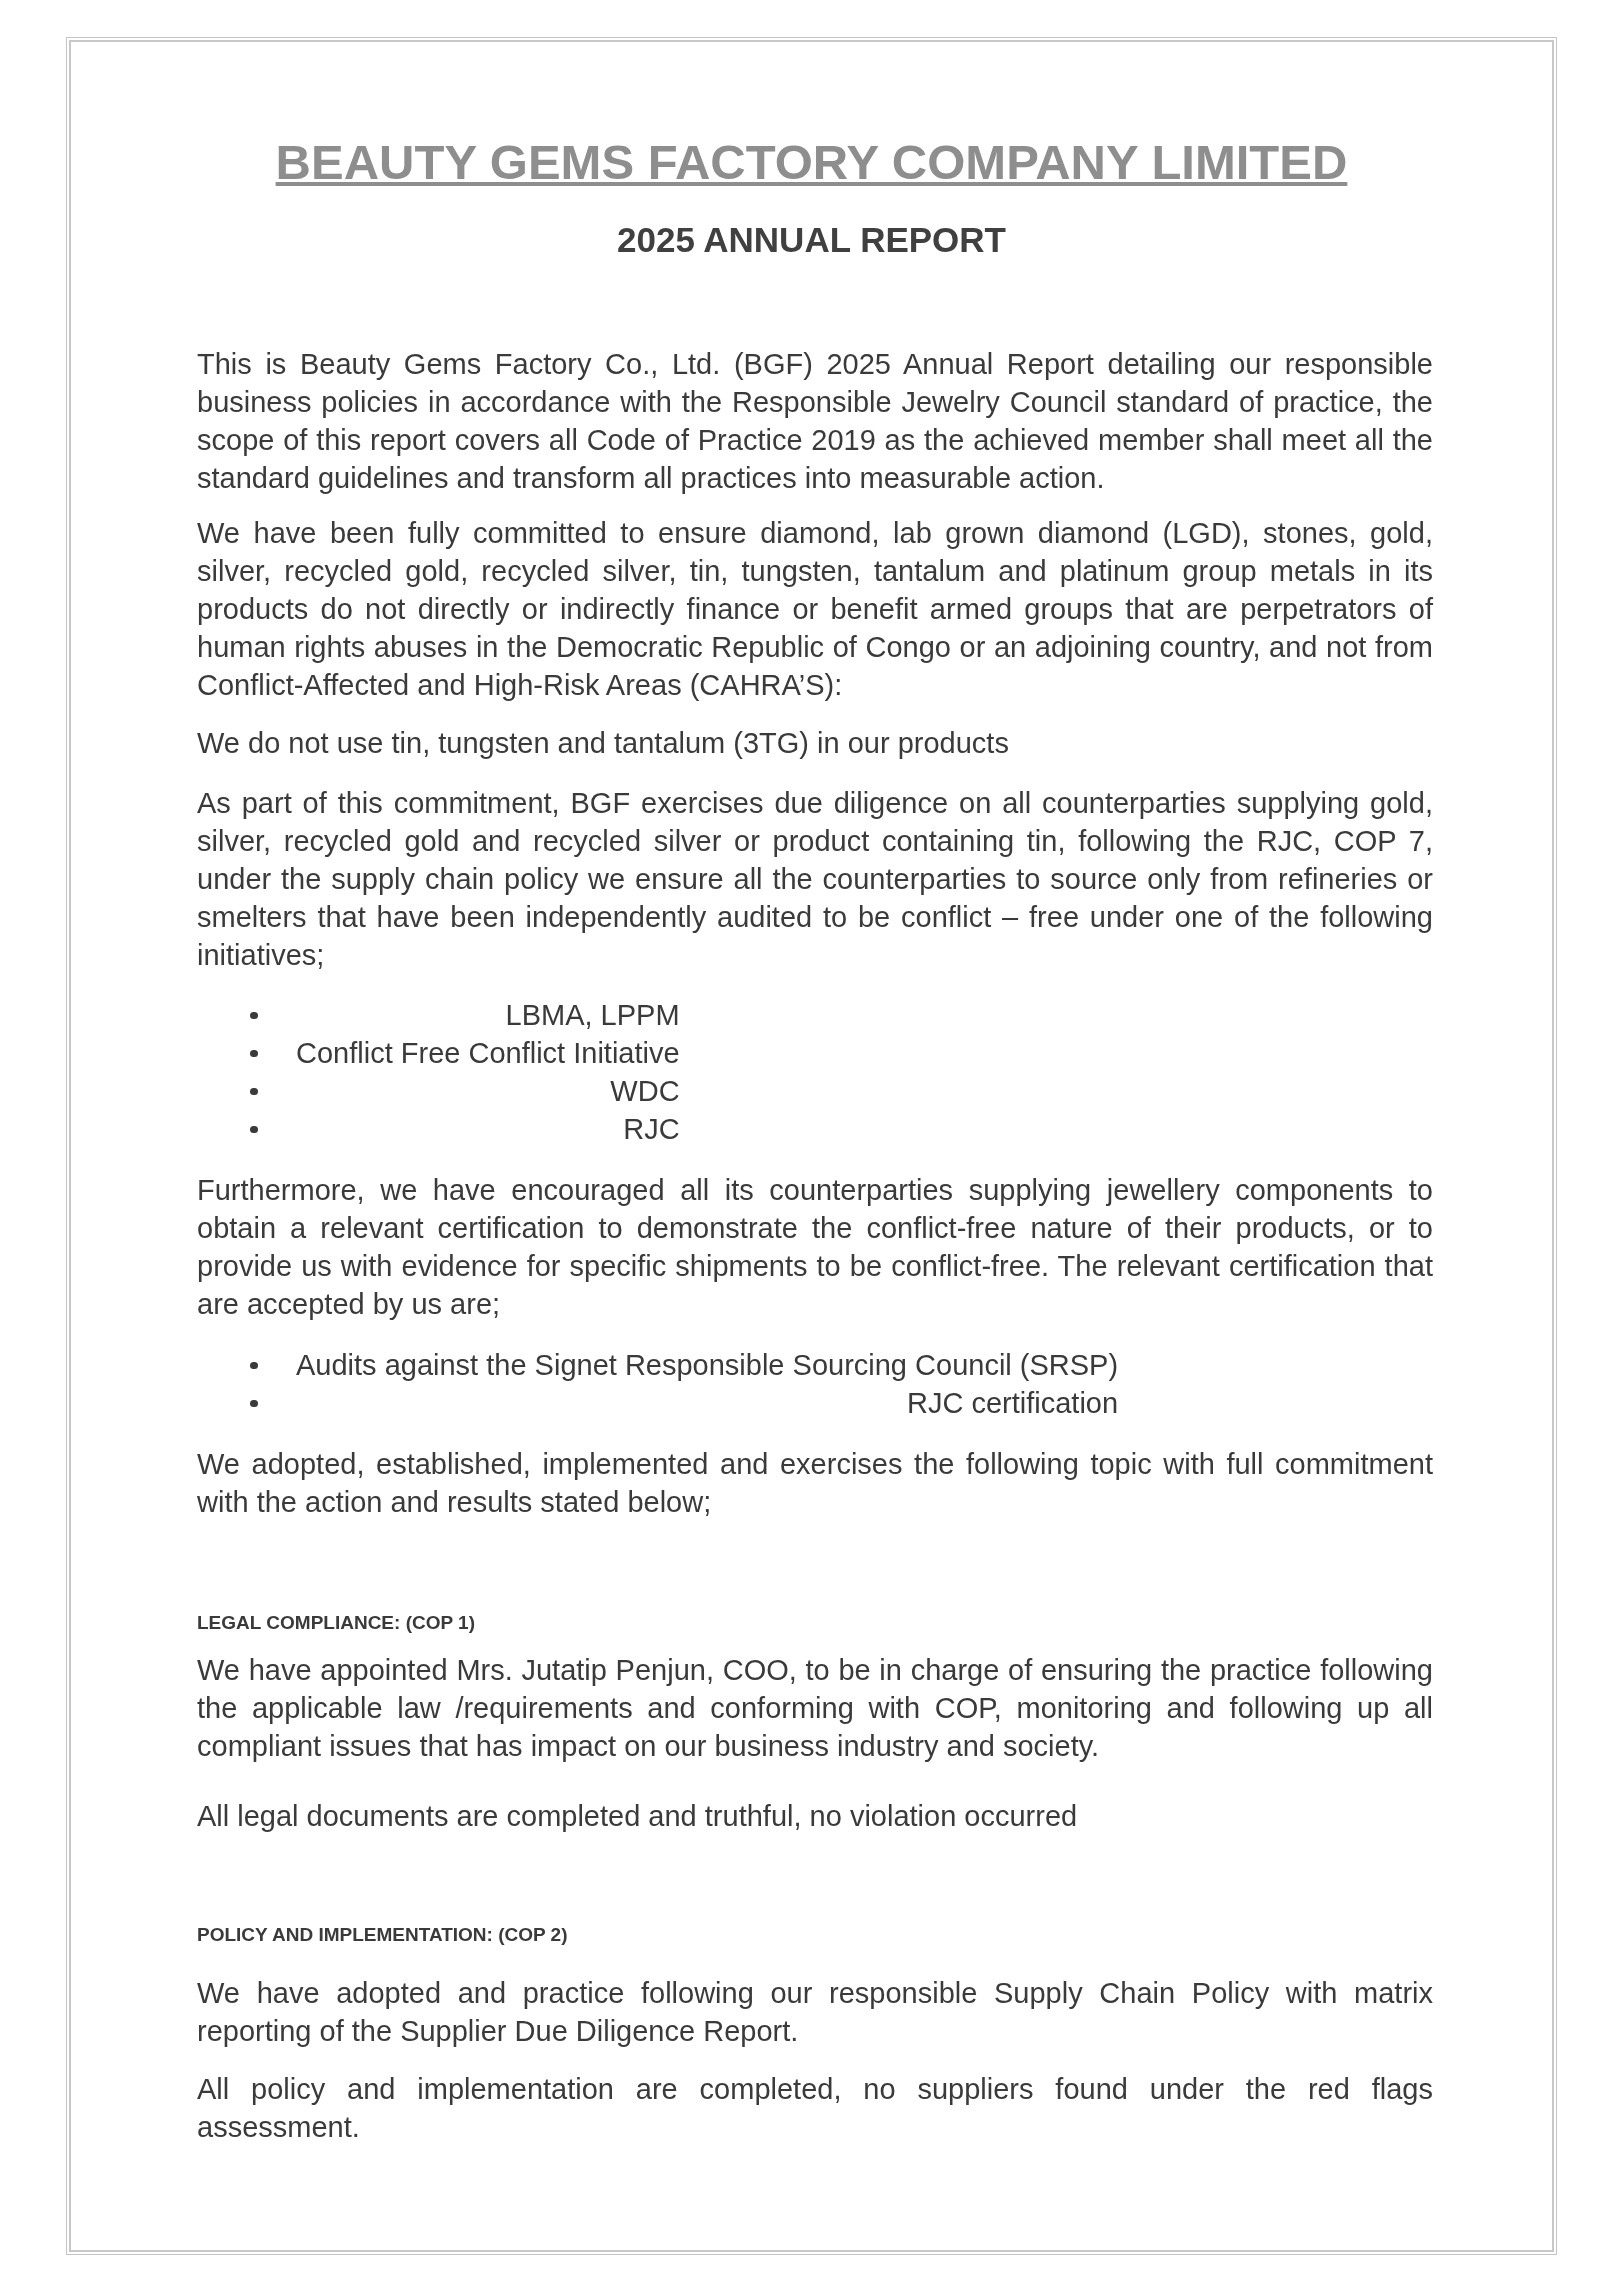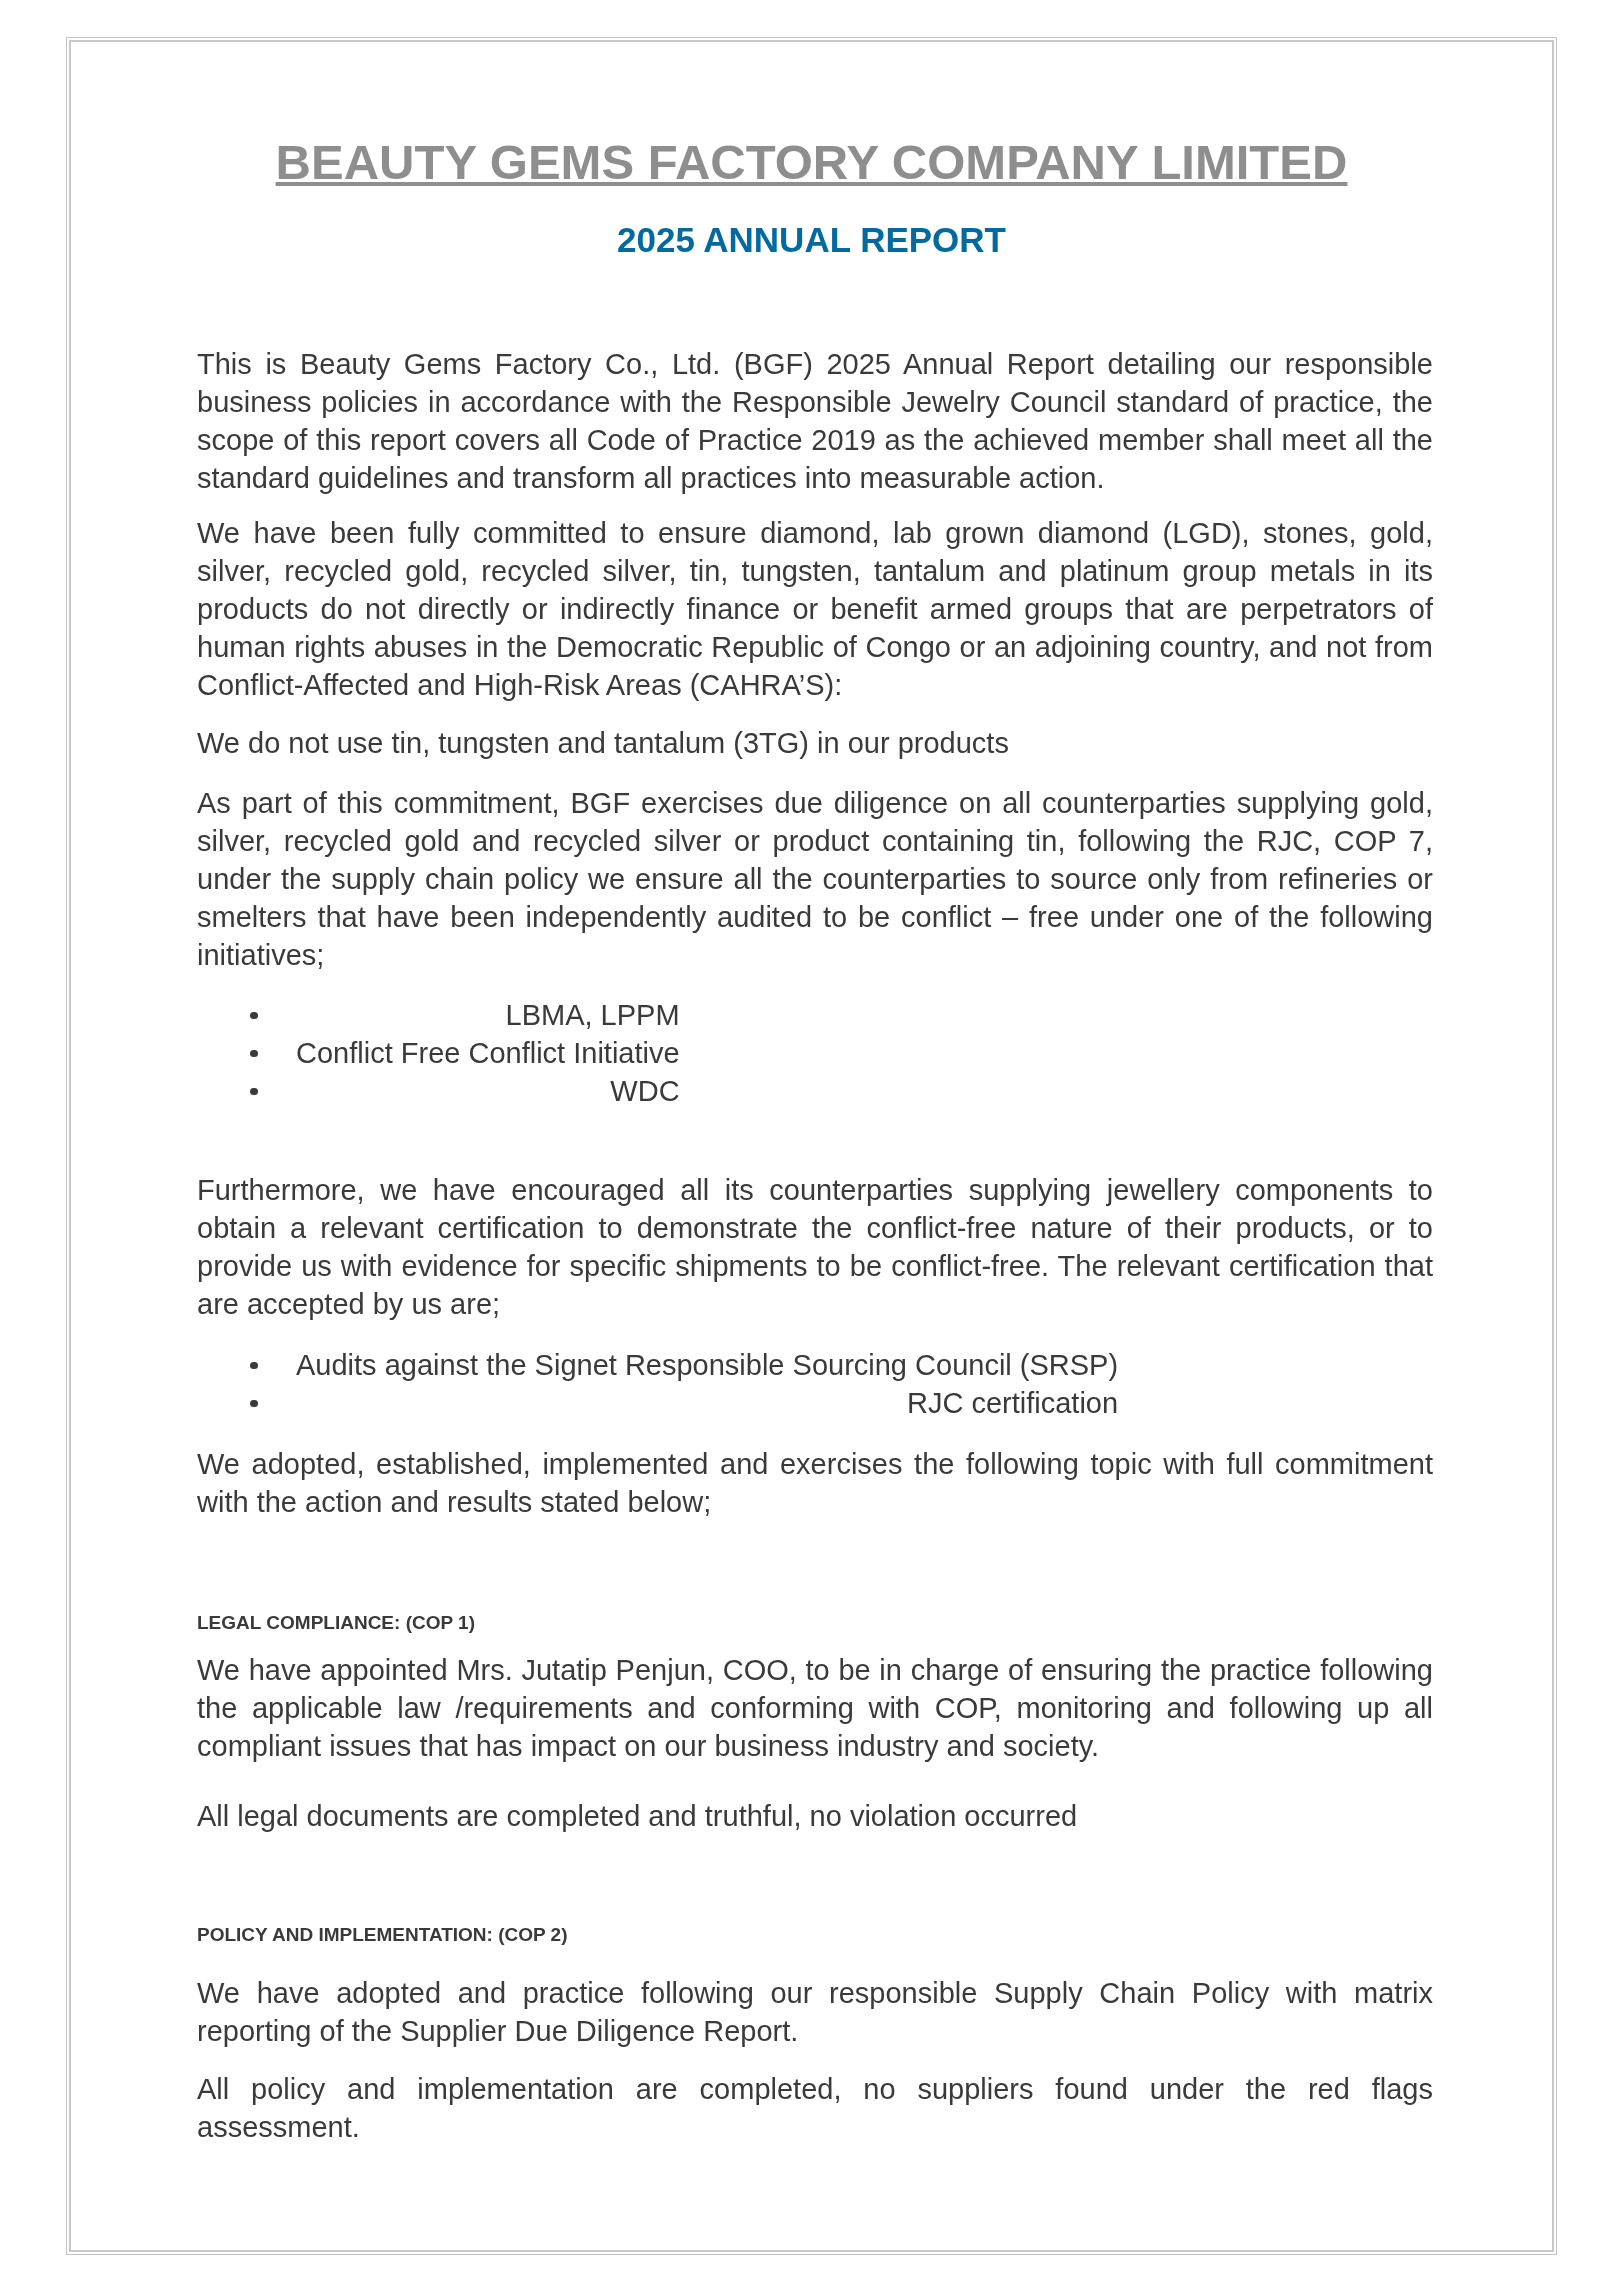--- a/index.html
+++ b/index.html
@@ -5,21 +5,21 @@
   html, body { margin: 0; padding: 0; background: #ffffff; }
   body { width: 1621px; height: 2293px; position: relative; overflow: hidden;
          font-family: "Liberation Sans", sans-serif; color: #3a3a3a; }
   .frame-outer { position: absolute; left: 66px; top: 37px; width: 1491px; height: 2218px;
                  border: 1px solid #c4c4c4; box-sizing: border-box; }
   .frame-inner { position: absolute; left: 69px; top: 40px; width: 1485px; height: 2212px;
                  border: 2px solid #c8c8c8; box-sizing: border-box; }
   .title { position: absolute; left: 66px; width: 1491px; top: 135px; text-align: center;
            font-size: 49px; font-weight: bold; color: #8e8e8e; line-height: 55px; white-space: nowrap; }
   .subtitle { position: absolute; left: 66px; width: 1491px; top: 218px; text-align: center;
-              font-size: 35px; font-weight: bold; color: #0369a1; line-height: 43px; white-space: nowrap; }
+              font-size: 35px; font-weight: bold; color: #404040; line-height: 43px; white-space: nowrap; }
   .body { position: absolute; left: 197px; width: 1236px; }
   .para { position: absolute; left: 0; width: 1236px; font-size: 29px; line-height: 38px;
           text-align: justify; margin: 0; }
   .para.last-left { text-align-last: left; }
   .heading { position: absolute; left: 0; font-size: 19px; font-weight: bold; line-height: 35px;
              color: #3a3a3a; white-space: nowrap; margin: 0; }
   .bullets { position: absolute; left: 0; margin: 0; padding: 0; list-style: none; }
   .bullets li { position: relative; padding-left: 99px; font-size: 29px; line-height: 38px; white-space: nowrap; text-align: right; }
   .bullet-dot { position: absolute; left: 53px; top: 15.7px; width: 7.8px; height: 7.8px; border-radius: 50%; background: #3a3a3a; }
 </style>
@@ -39,20 +39,21 @@
   <p class="para last-left" style="top:514px;">We have been fully committed to ensure diamond, lab grown diamond (LGD), stones, gold, silver, recycled gold, recycled silver, tin, tungsten, tantalum and platinum group metals in its products do not directly or indirectly finance or benefit armed groups that are perpetrators of human rights abuses in the Democratic Republic of Congo or an adjoining country, and not from Conflict-Affected and High-Risk Areas (CAHRA’S):</p>
 
   <p class="para last-left" style="top:724px;">We do not use tin, tungsten and tantalum (3TG) in our products</p>
 
   <p class="para last-left" style="top:784px;">As part of this commitment, BGF exercises due diligence on all counterparties supplying gold, silver, recycled gold and recycled silver or product containing tin, following the RJC, COP 7, under the supply chain policy we ensure all the counterparties to source only from refineries or smelters that have been independently audited to be conflict – free under one of the following initiatives;</p>
 
   <ul class="bullets" style="top:996px;">
     <li><span class="bullet-dot"></span><span>LBMA, LPPM</span></li>
     <li><span class="bullet-dot"></span><span>Conflict Free Conflict Initiative</span></li>
     <li><span class="bullet-dot"></span><span>WDC</span></li>
+    <li><span class="bullet-dot"></span><span>RJC</span></li>
   </ul>
 
   <p class="para last-left" style="top:1171px;">Furthermore, we have encouraged all its counterparties supplying jewellery components to obtain a relevant certification to demonstrate the conflict-free nature of their products, or to provide us with evidence for specific shipments to be conflict-free.  The relevant certification that are accepted by us are;</p>
 
   <ul class="bullets" style="top:1346px;">
     <li><span class="bullet-dot"></span><span>Audits against the Signet Responsible Sourcing Council (SRSP)</span></li>
     <li><span class="bullet-dot"></span><span>RJC certification</span></li>
   </ul>
 
   <p class="para last-left" style="top:1445px;">We adopted, established, implemented and exercises the following topic with full commitment with the action and results stated below;</p>

